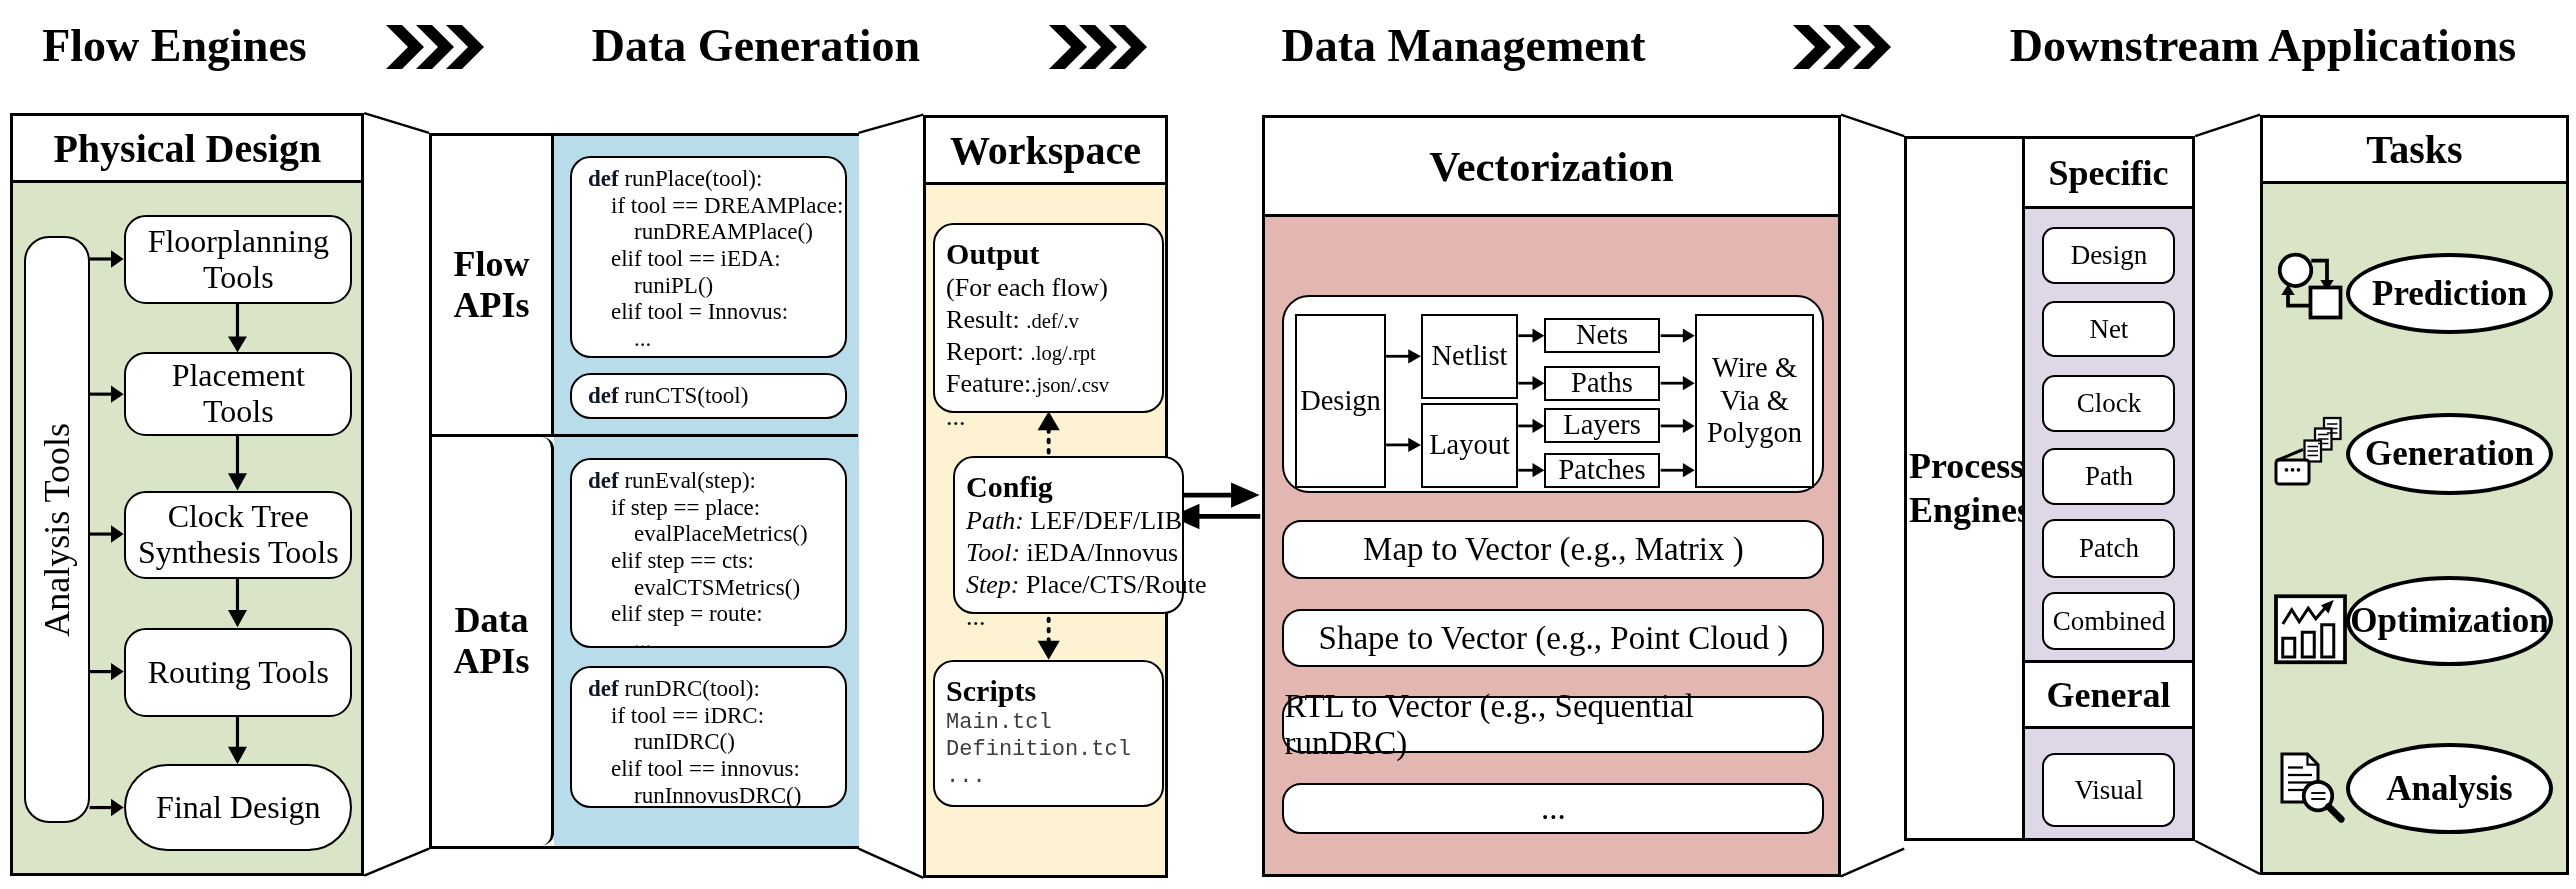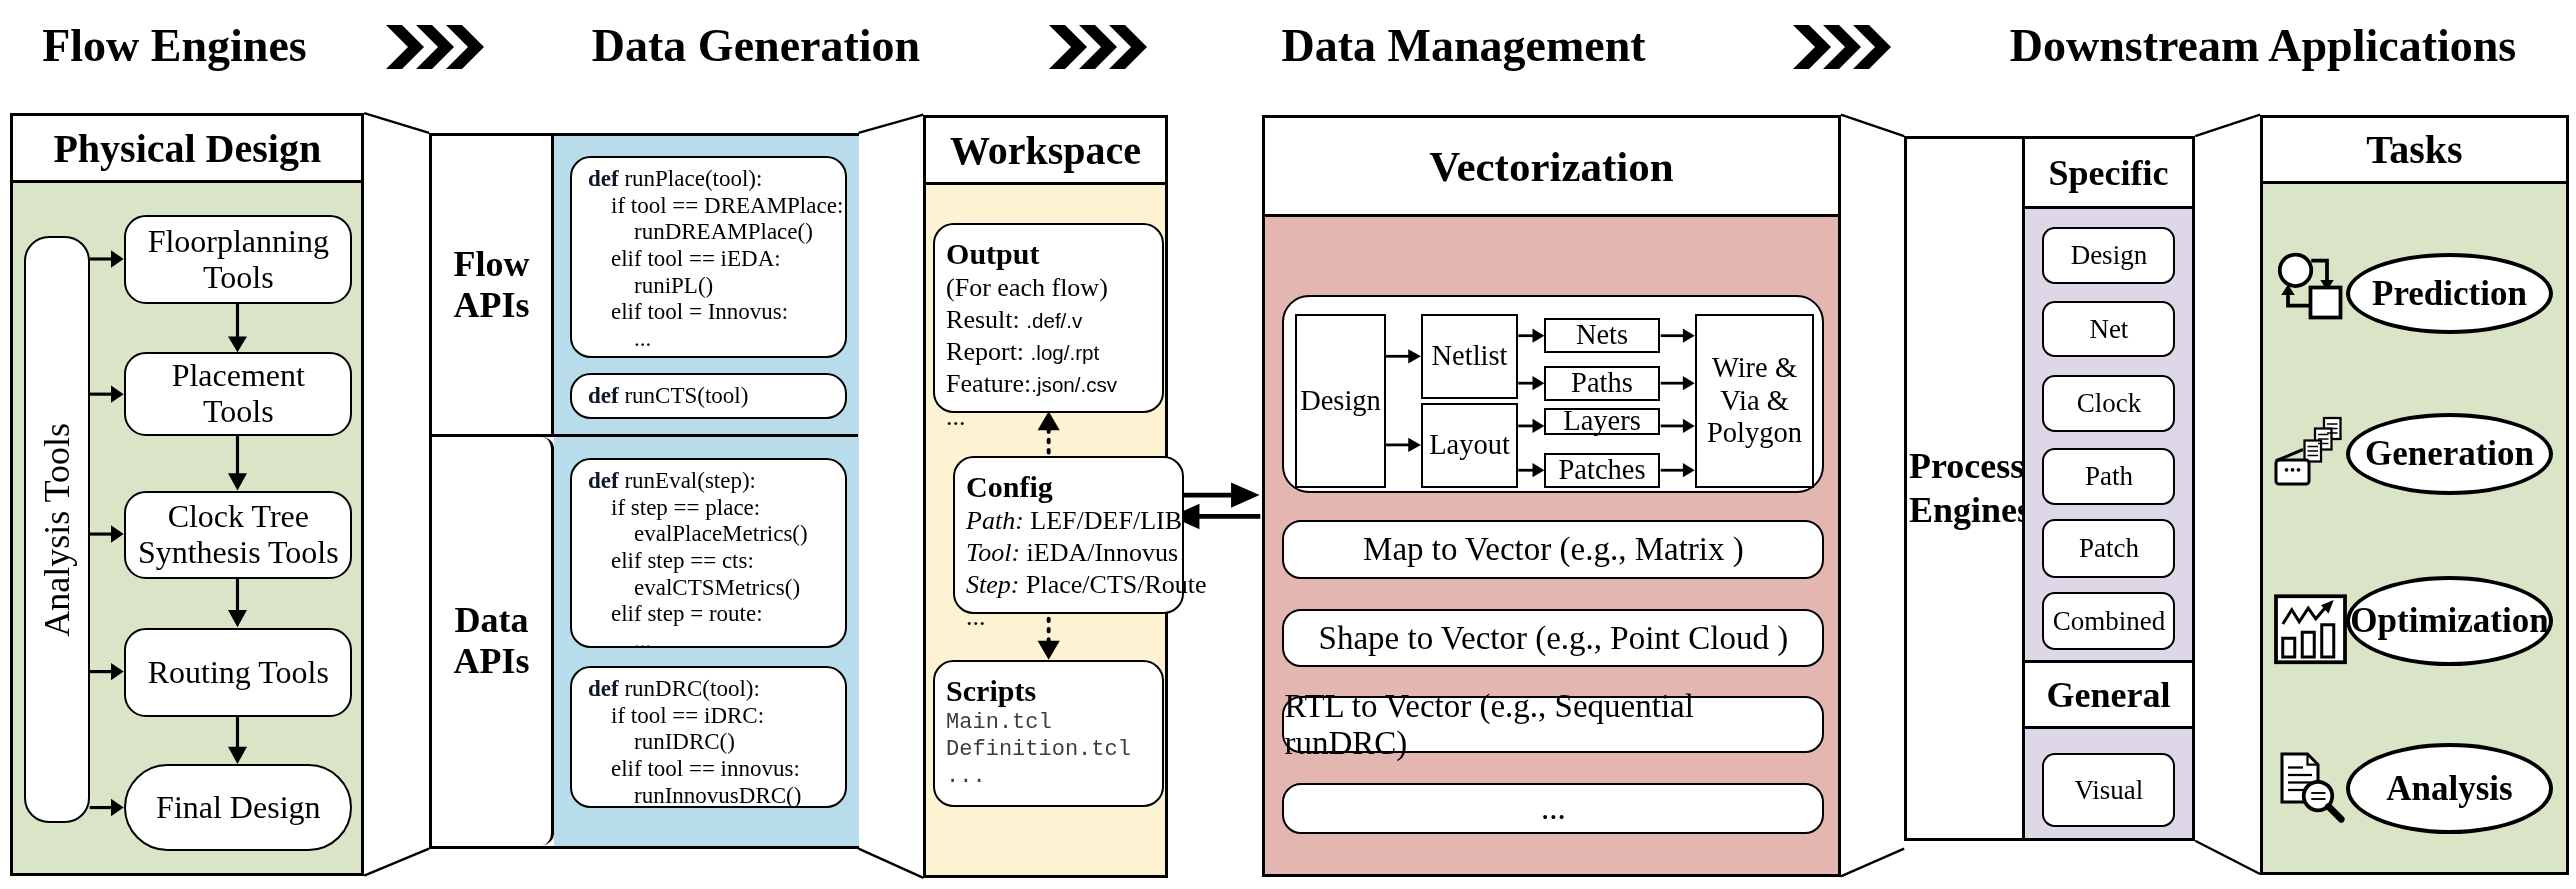--- a/index.html
+++ b/index.html
@@ -39,21 +39,21 @@
   .code-box .kw { color:#0f172a; font-weight:bold; }
   .code-box .sig { white-space:pre; }
   .code-body { white-space:pre; display:block; }
 
   
   .ws-box { position:absolute; background:#fff; border:2.4px solid #000; border-radius:20.6px;
     padding:9.5px 11px; font-size:26px; line-height:1.24; }
   .ws-title { font-size:30px; font-weight:bold; }
   .ws-row { white-space:nowrap; }
   .ws-lbl-italic { font-style:italic; }
-  .mono { font-family:Liberation Sans, sans-serif; font-size:20.6px; }
+  .mono { font-family:Liberation Serif, serif; font-size:20.6px; }
   .mono-gray { font-family:"Liberation Mono", monospace; font-size:22px; color:#3d3d3d; }
 
   
   .vec-inner { position:absolute; background:#fff; border:2.4px solid #000; border-radius:27px; }
   .vec-box { position:absolute; background:#fff; border:2px solid #000;
     display:flex; align-items:center; justify-content:center; text-align:center;
     font-size:28.5px; line-height:1.15; white-space:pre-line; }
   .vec-method { position:absolute; background:#fff; border:2.4px solid #000; border-radius:19px;
     display:flex; align-items:center; justify-content:center; font-size:33px; }
 
@@ -237,21 +237,21 @@
 <div class="panel" style="left:1262px;top:115px;width:579px;height:762px;">
   <div class="panel-header" style="height:99px;font-size:43px;">Vectorization</div>
   <div class="panel-body" style="top:99px;background:#e4b6b1;">
     <div class="vec-inner" style="left:17.4px;top:78px;width:542px;height:198px;"></div>
 
     <div class="vec-box" style="left:30px;top:97px;width:91px;height:174px;">Design</div>
     <div class="vec-box" style="left:156px;top:97px;width:97px;height:85px;">Netlist</div>
     <div class="vec-box" style="left:156px;top:186px;width:97px;height:85px;">Layout</div>
     <div class="vec-box" style="left:279px;top:101px;width:116px;height:35px;">Nets</div>
     <div class="vec-box" style="left:279px;top:149px;width:116px;height:35px;">Paths</div>
-    <div class="vec-box" style="left:279px;top:191px;width:116px;height:27px;">Layers</div>
+    <div class="vec-box" style="left:279px;top:191px;width:116px;height:35px;">Layers</div>
     <div class="vec-box" style="left:279px;top:236px;width:116px;height:35px;">Patches</div>
     <div class="vec-box" style="left:430px;top:97px;width:119px;height:174px;">Wire &amp;
 Via &amp;
 Polygon</div>
 
     <svg class="abs" style="left:0;top:0;pointer-events:none;" width="573" height="660" viewBox="0 0 724 834">
       <g stroke="#000" stroke-width="3.5">
         <line x1="153" y1="176" x2="182" y2="176"></line>
         <line x1="153" y1="288" x2="182" y2="288"></line>
         <line x1="320" y1="150" x2="339" y2="150"></line>

